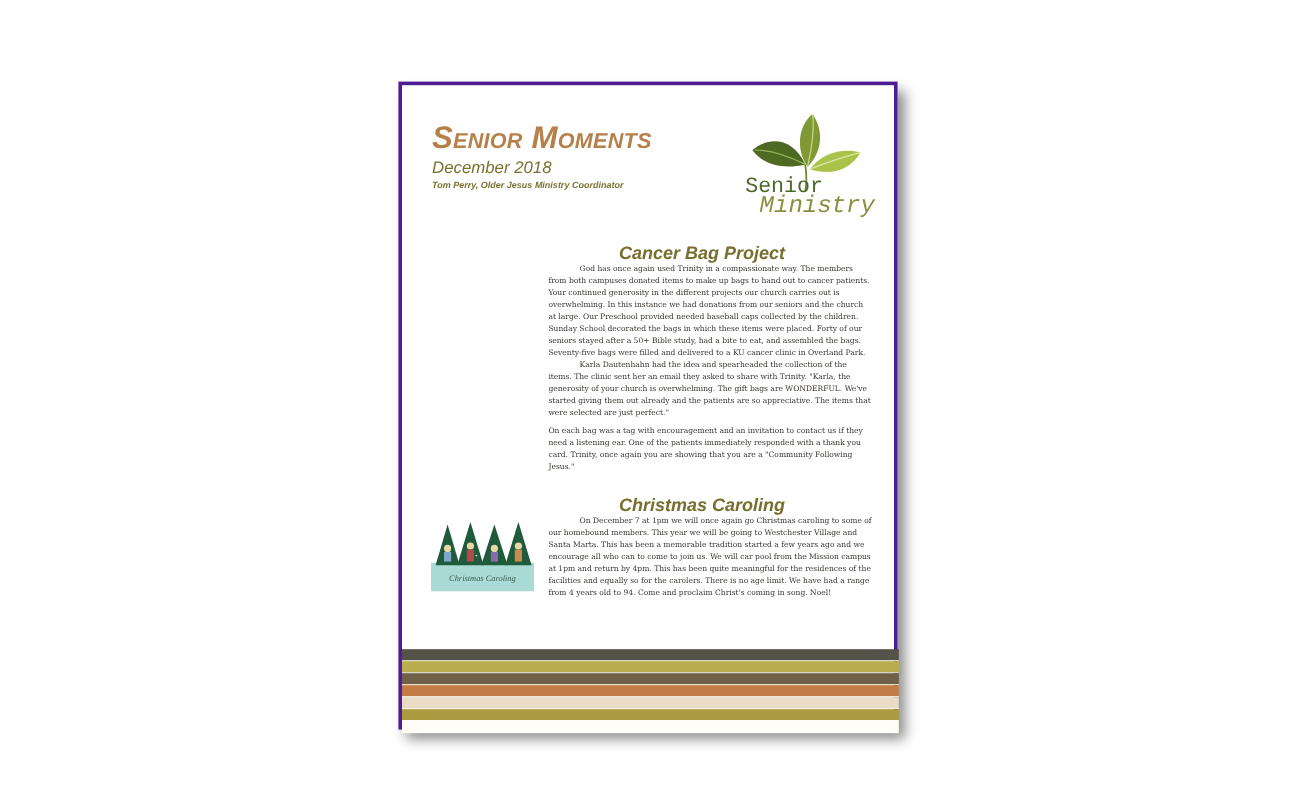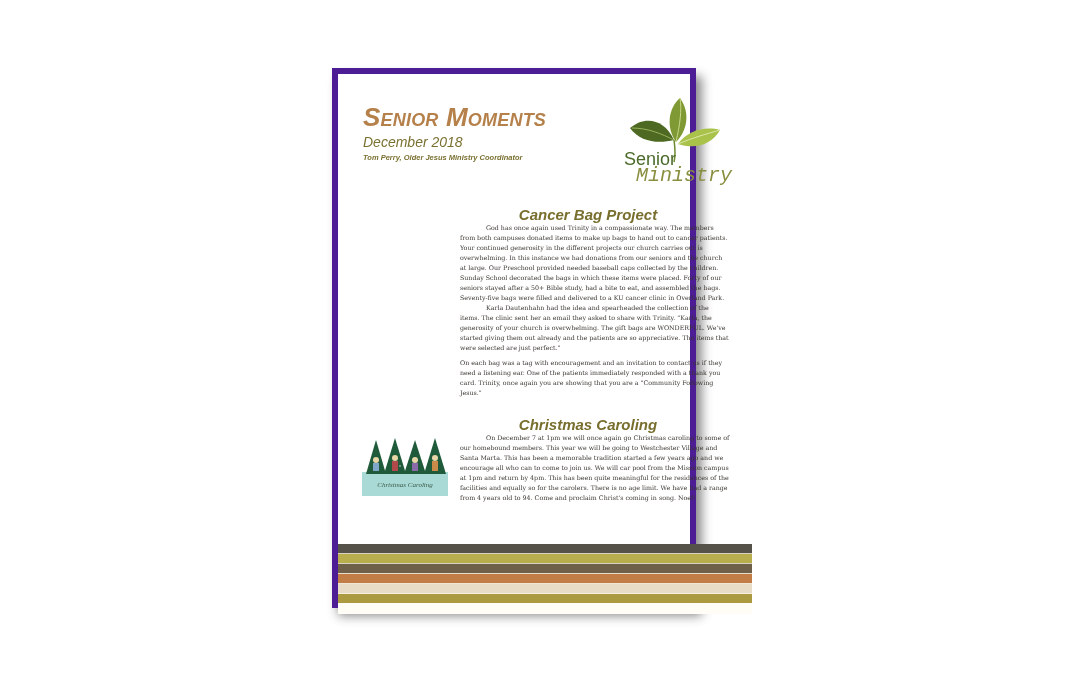--- a/index.html
+++ b/index.html
@@ -1,22 +1,22 @@
 <!DOCTYPE html>
 <html><head>
 <meta charset="utf-8">
 <style>
   html, body { margin: 0; padding: 0; }
   body {
     width: 1080px; height: 675px; background: #ffffff; position: relative; overflow: hidden;
     font-family: "Liberation Serif", serif;
   }
   .page {
-    position: absolute; left: 332px; top: 68px; width: 364px; height: 540px;
-    background: #ffffff; border: 6px solid #4c1d95; box-sizing: border-box;
+    position: absolute; left: 332px; top: 68px; width: 416px; height: 540px;
+    background: #ffffff; border: 3px solid #4c1d95; box-sizing: border-box;
     box-shadow: 6px 8px 10px rgba(0,0,0,0.45);
   }
   .title {
     position: absolute; left: 25px; top: 28px; margin: 0;
     font-family: "Liberation Sans", sans-serif; font-weight: bold; font-style: italic;
     color: #b5804a; font-size: 26px; letter-spacing: 0.2px; line-height: 30px;
     font-variant: small-caps;
   }
   .date {
     position: absolute; left: 25px; top: 60px; margin: 0;
@@ -24,21 +24,21 @@
     color: #7a7030; font-size: 14px; line-height: 16px;
   }
   .byline {
     position: absolute; left: 25px; top: 79px; margin: 0;
     font-family: "Liberation Sans", sans-serif; font-weight: bold; font-style: italic;
     color: #7a7030; font-size: 7.5px; line-height: 10px;
   }
   .logo { position: absolute; left: 280px; top: 20px; width: 110px; height: 95px; }
   .logo svg { position: absolute; left: 0; top: 0; }
   .logo .senior {
-    position: absolute; left: 6px; top: 56px; font-family: Liberation Sans, sans-serif;
+    position: absolute; left: 6px; top: 56px; font-family: Liberation Mono, monospace;
     font-size: 18px; color: #4b6a2a; line-height: 18px;
   }
   .logo .ministry {
     position: absolute; left: 18px; top: 72px; font-family: Liberation Mono, monospace; font-style: italic;
     font-size: 20px; color: #8a8f40; line-height: 20px;
   }
   .section-heading {
     position: absolute; margin: 0; font-family: "Liberation Sans", sans-serif; font-weight: bold; font-style: italic;
     color: #786e2e; font-size: 15px; line-height: 18px; text-align: center;
   }

